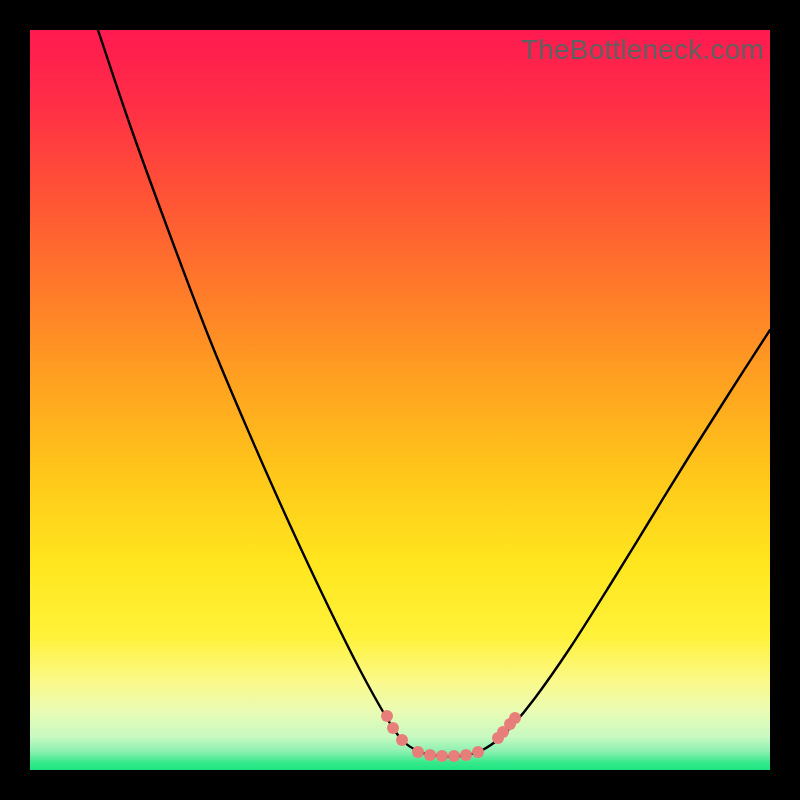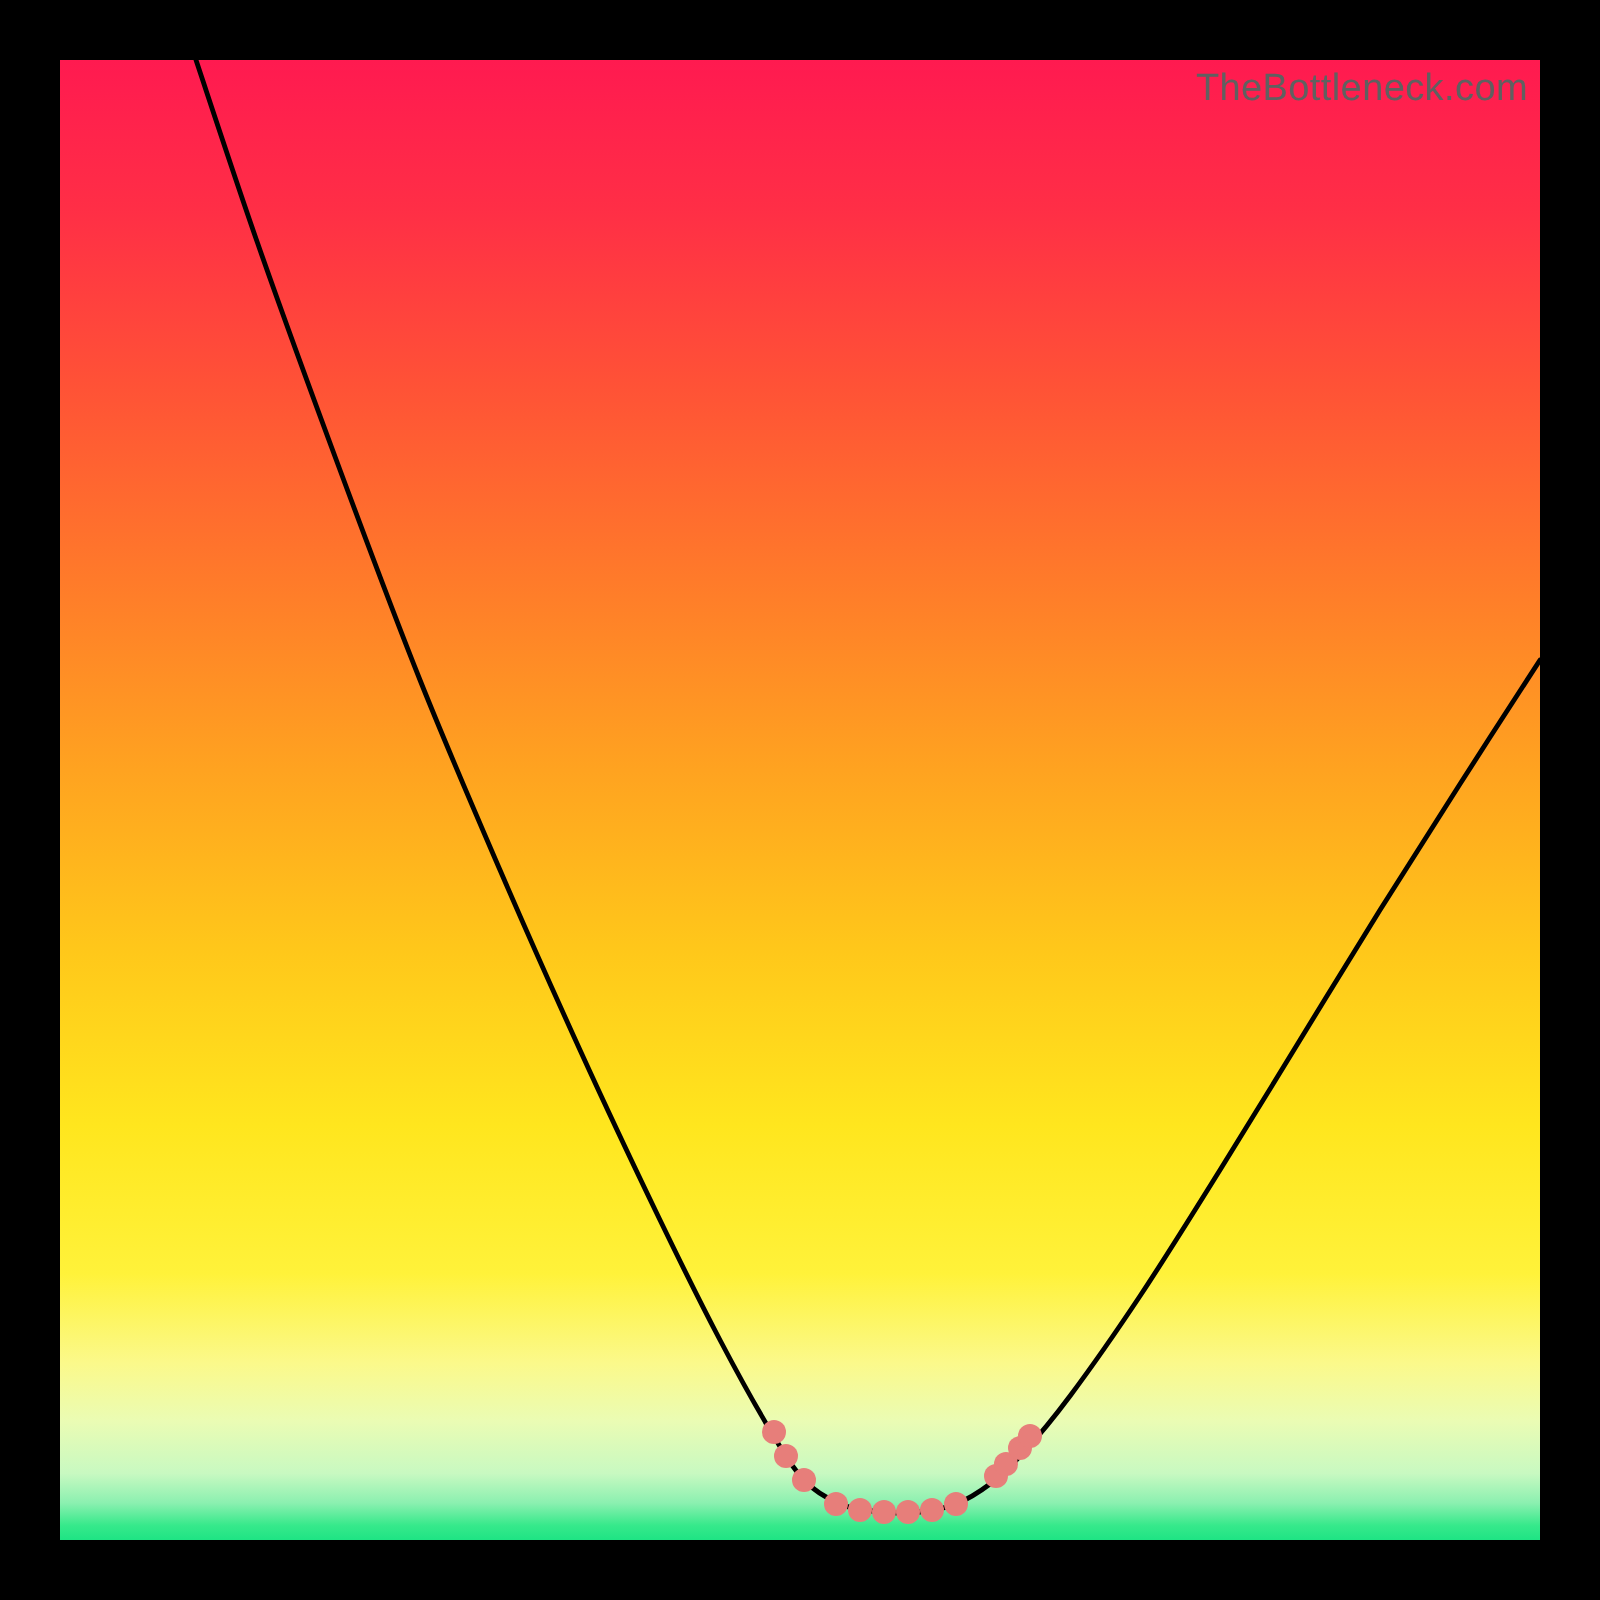--- a/index.html
+++ b/index.html
@@ -24,21 +24,21 @@
     left: 0;
     top: 0;
     width: 740px;
     height: 740px;
   }
   .watermark {
     position: absolute;
     top: 4px;
     right: 6px;
     color: #606060;
-    font-size: 19px;
+    font-size: 28px;
     font-weight: 500;
     letter-spacing: 0.2px;
   }
   svg.curve {
     position: absolute;
     left: 0;
     top: 0;
     width: 740px;
     height: 740px;
   }

